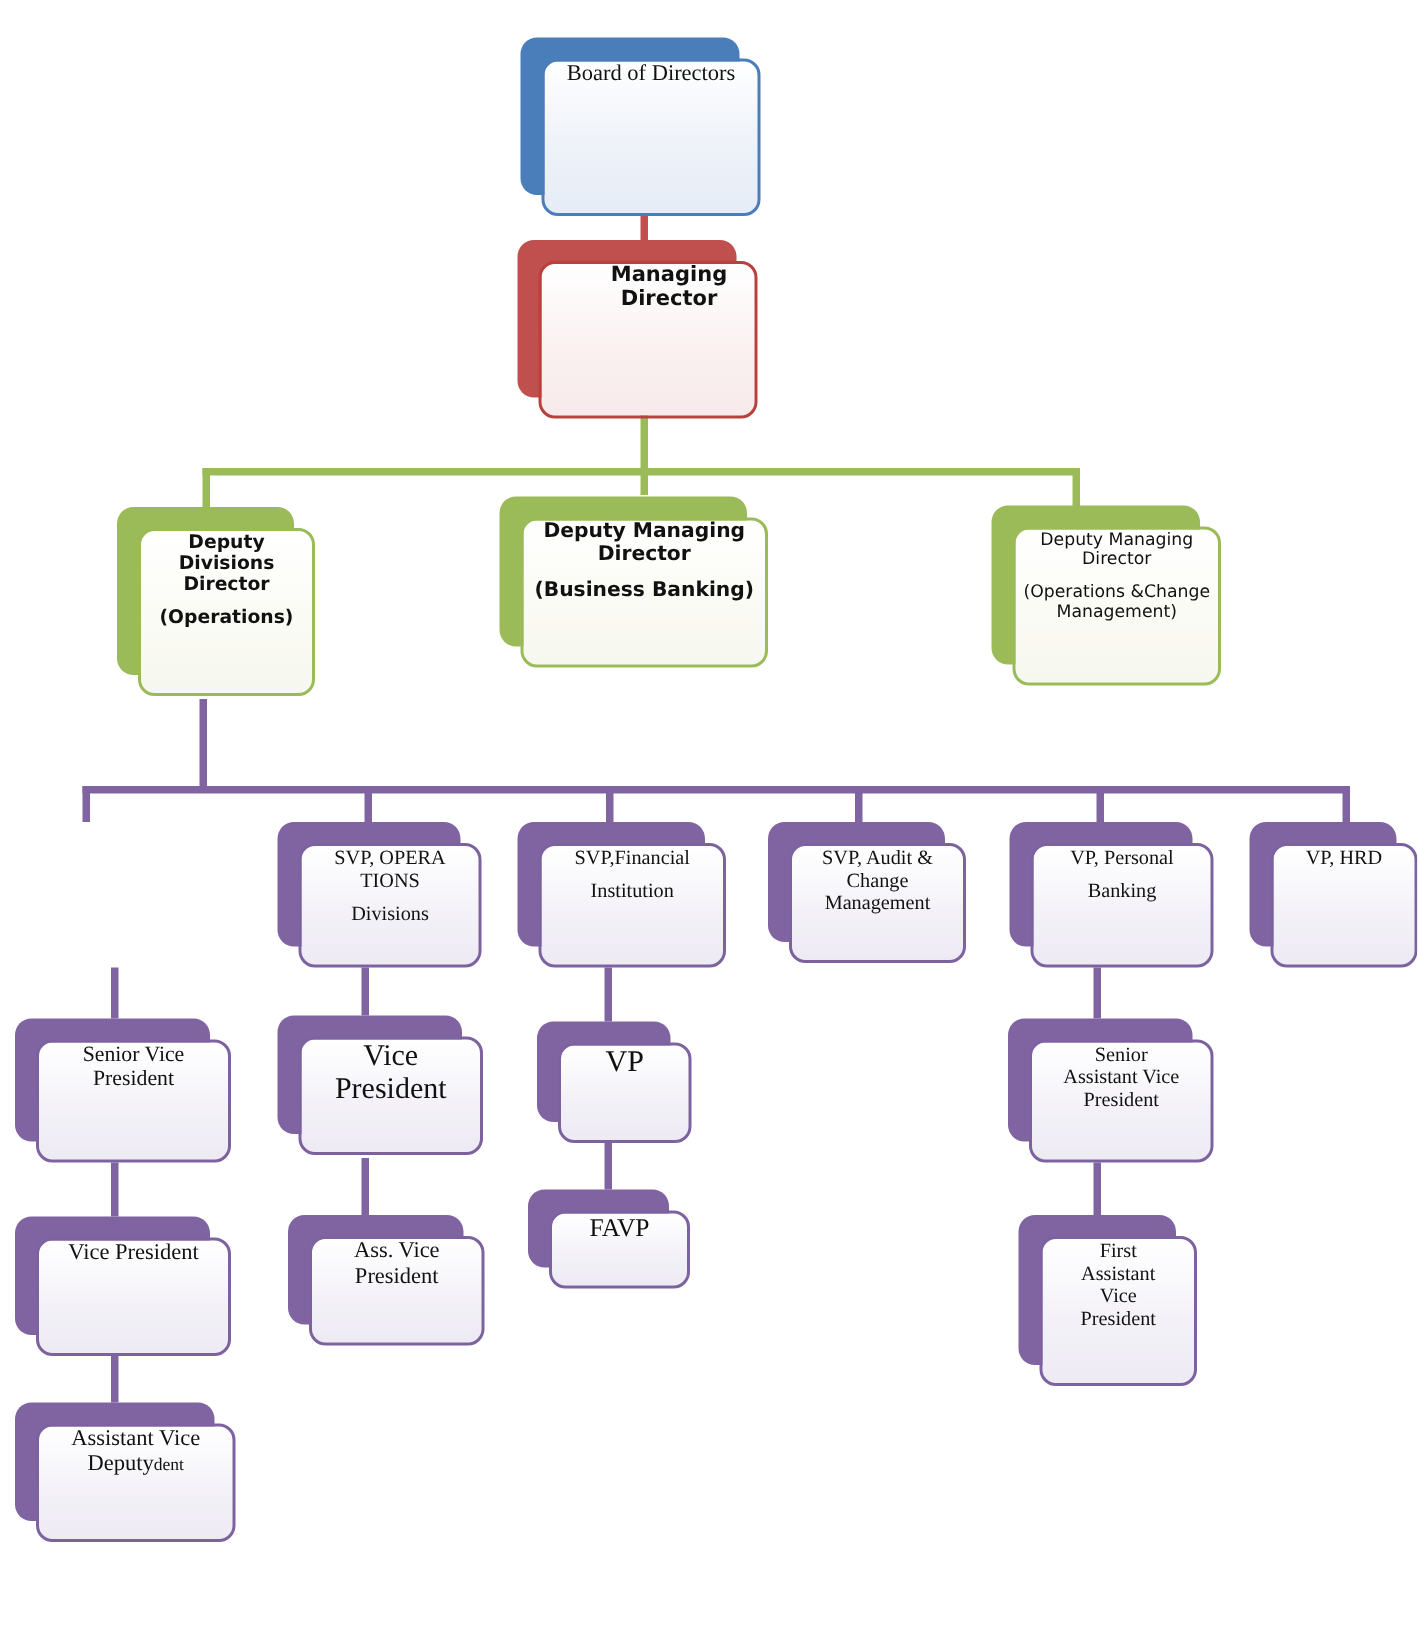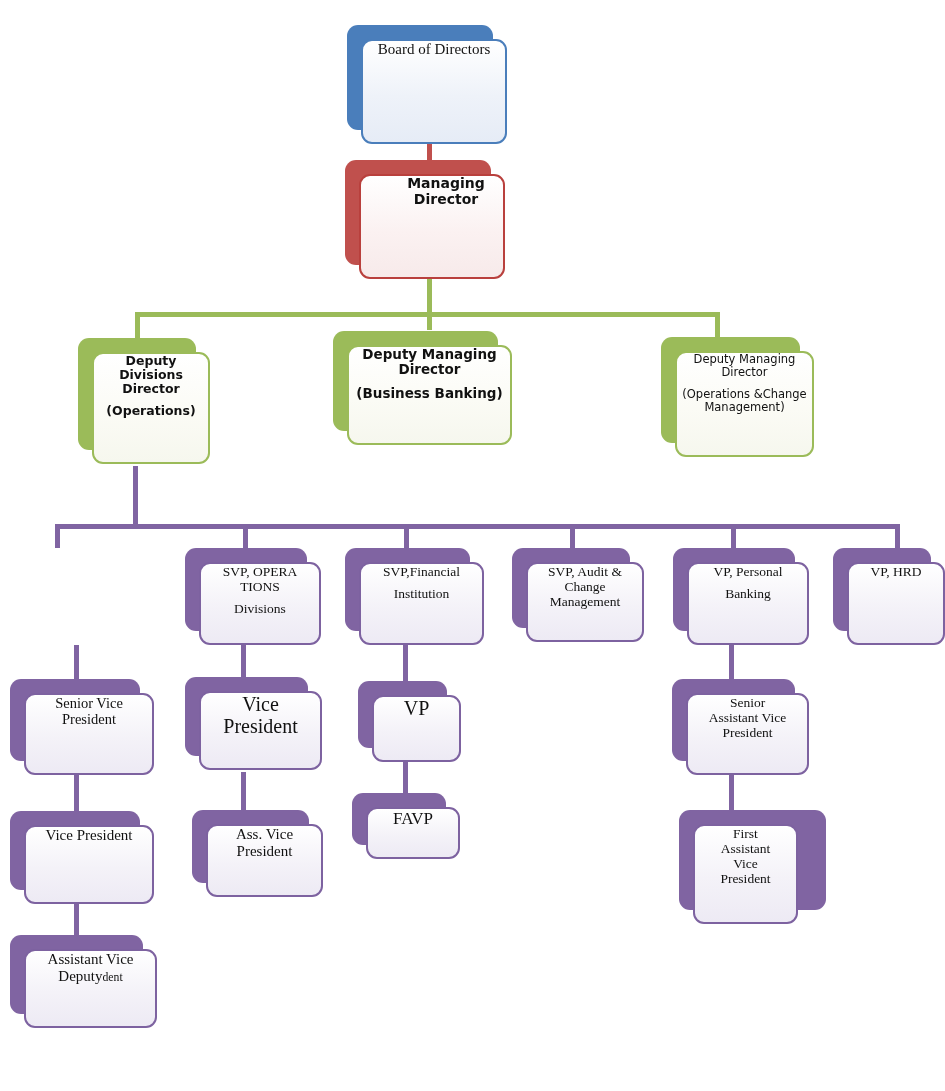--- a/index.html
+++ b/index.html
@@ -258,21 +258,21 @@
 
   <div class="node v-purple" style="left:672px; top:679px; width:123px; height:82px;">
     <div class="shadow"></div>
     <div class="card f-serif" style="left:14px; top:14px; width:123px; height:82px; font-size:13.5px;">
       <span class="ln">Senior</span>
       <span class="ln">Assistant Vice</span>
       <span class="ln">President</span>
     </div>
   </div>
 
-  <div class="node v-purple" style="left:679px; top:810px; width:105px; height:100px;padding-left:42px;">
+  <div class="node v-purple" style="left:679px; top:810px; width:105px; height:100px;">
     <div class="shadow"></div>
     <div class="card f-serif" style="left:14px; top:14px; width:105px; height:100px; font-size:13.5px;">
       <span class="ln">First</span>
       <span class="ln">Assistant</span>
       <span class="ln">Vice</span>
       <span class="ln">President</span>
     </div>
   </div>
 
 </div>

